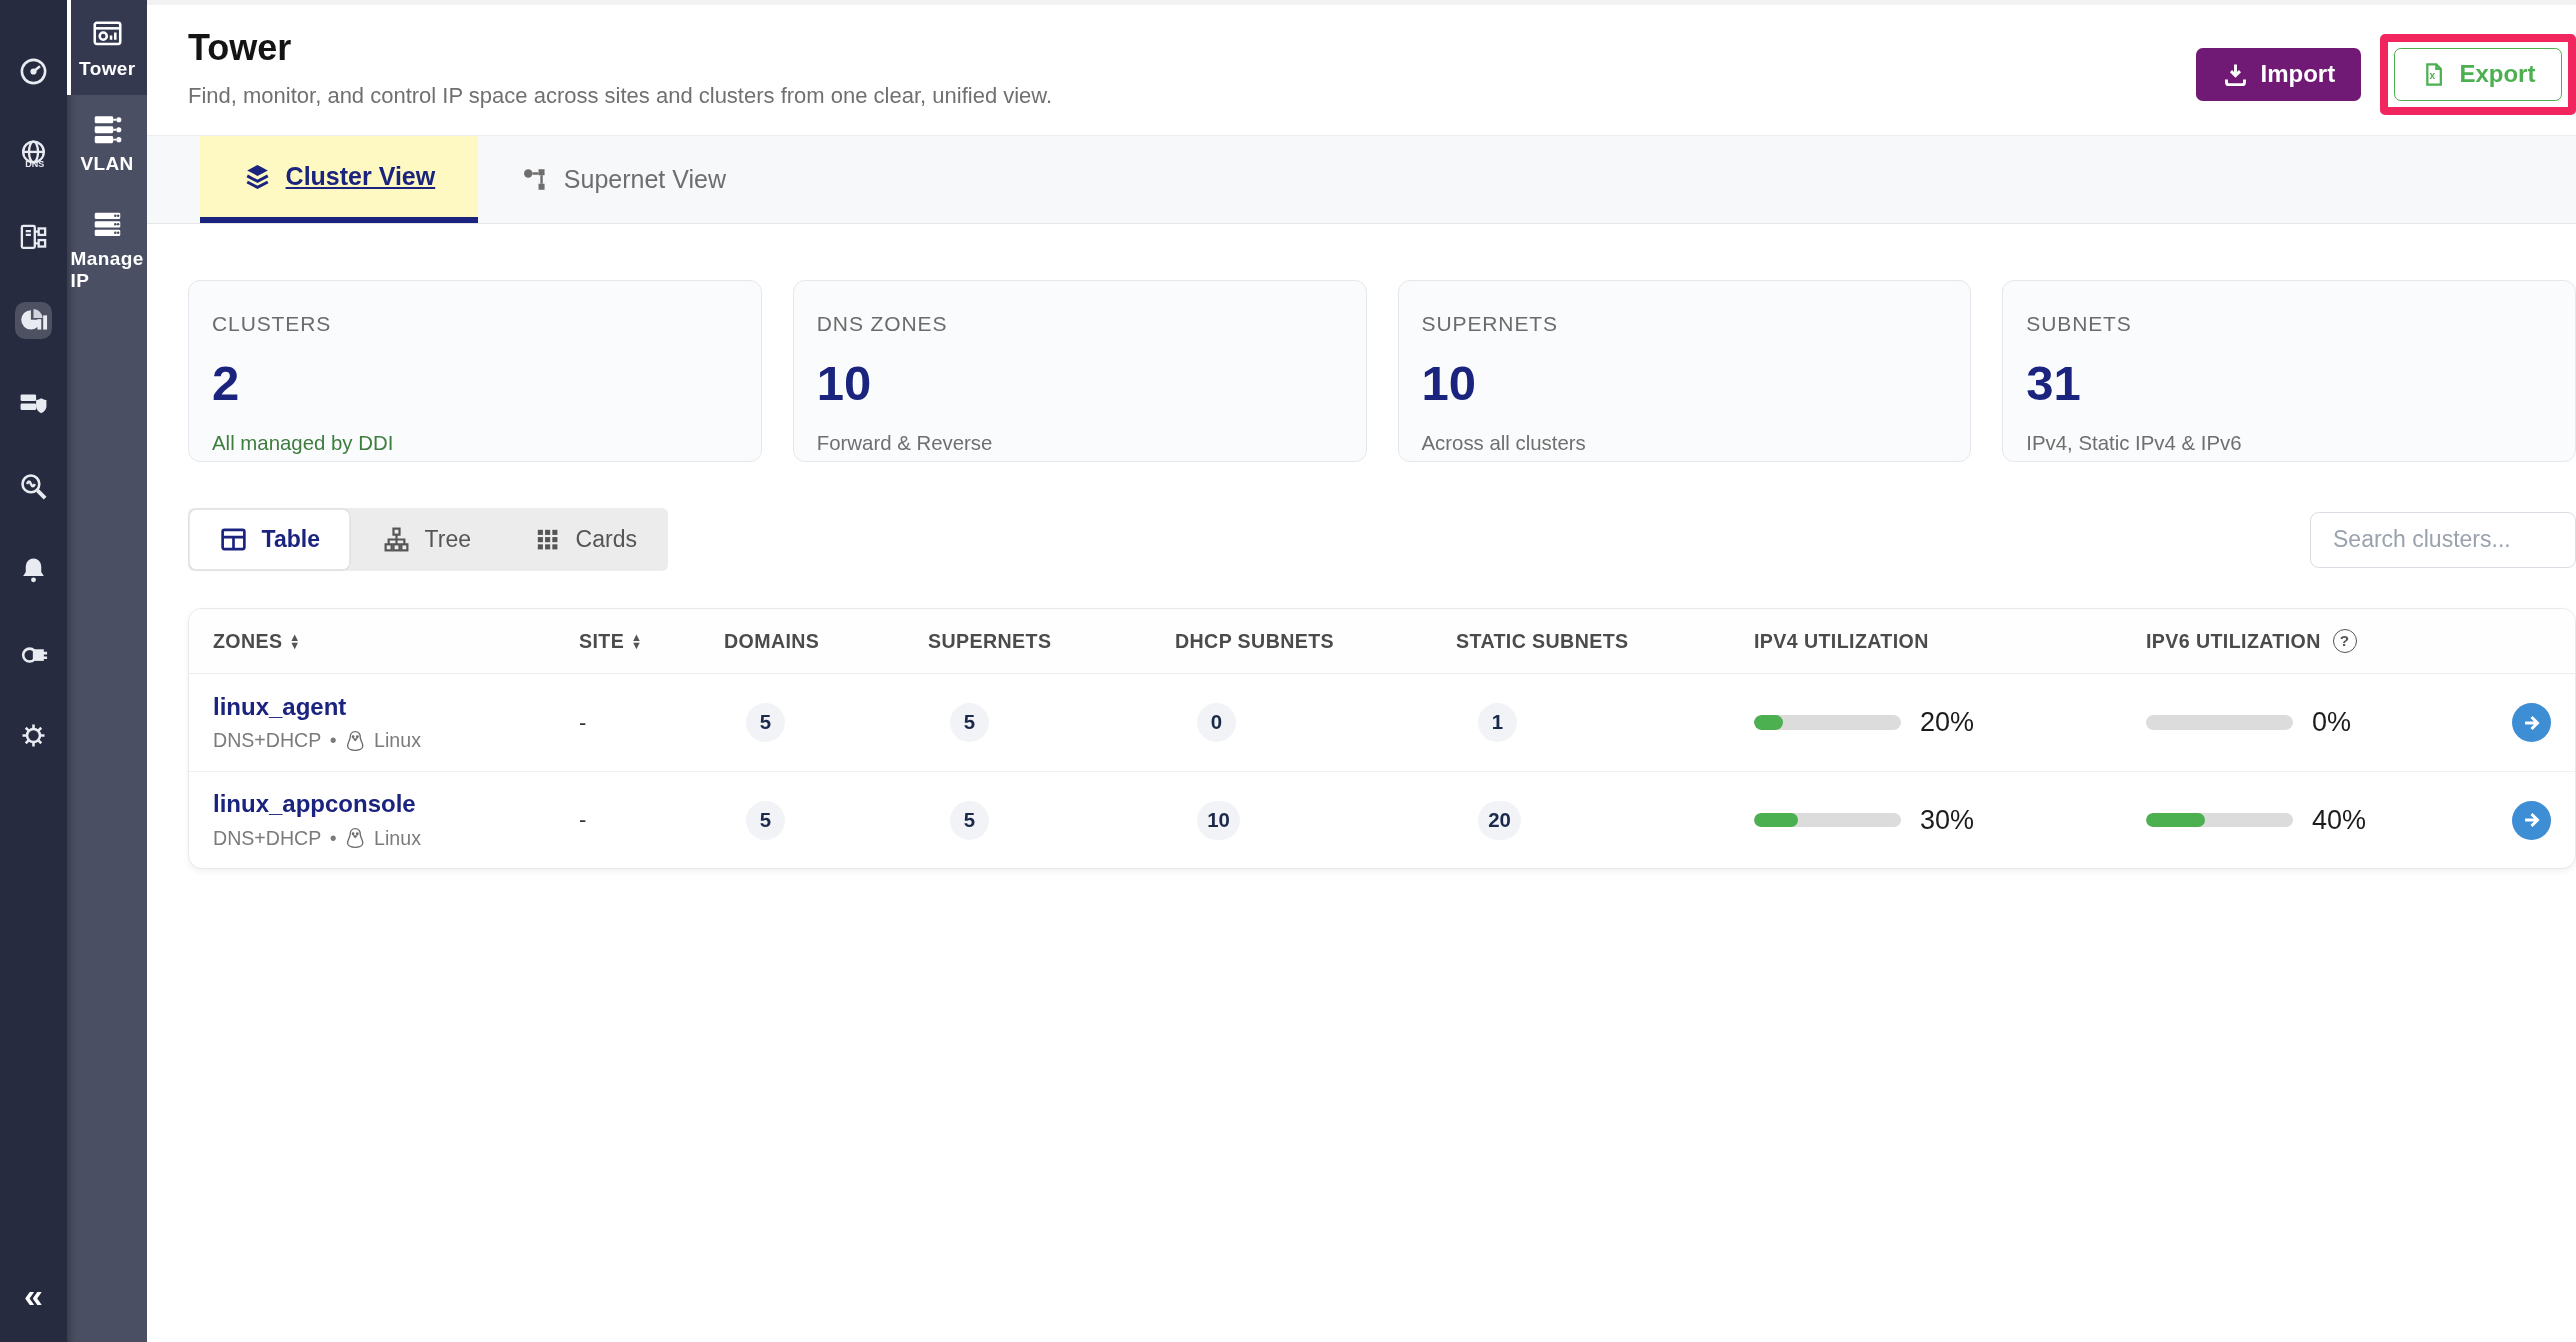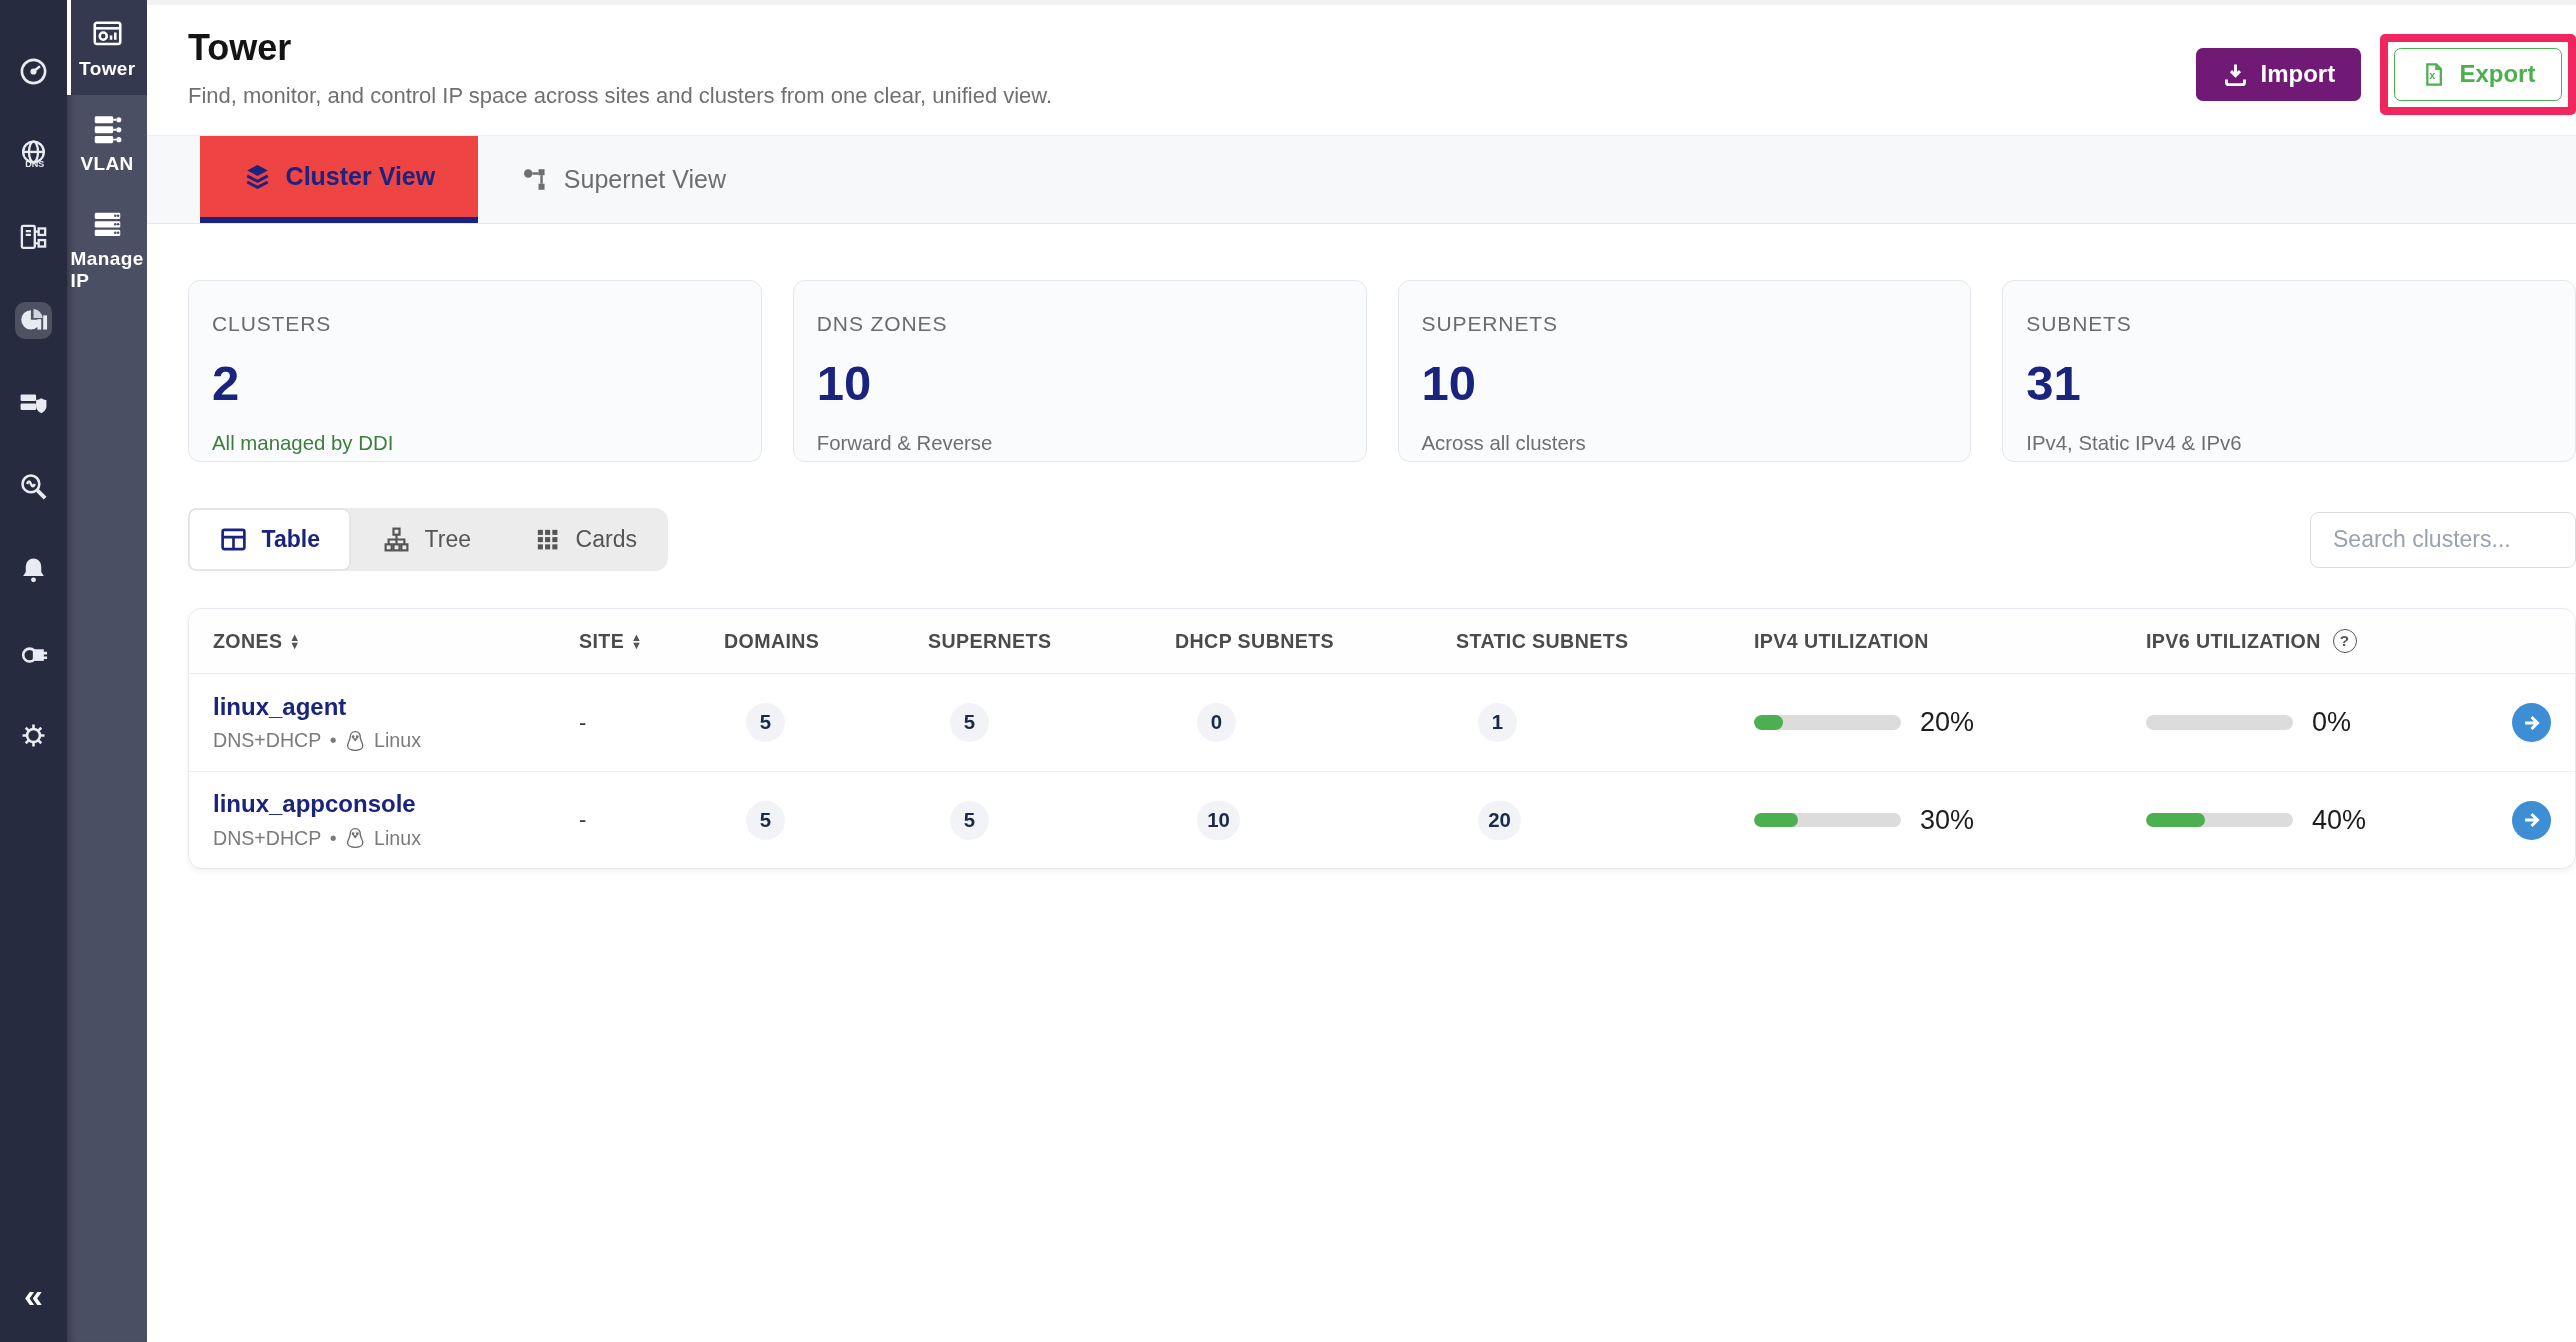--- a/index.html
+++ b/index.html
@@ -39,38 +39,38 @@
   .btn-outline { background:#fff; color:#4caf50; border:1.7px solid #4caf50; }
   .highlight-box { border:8.5px solid #f1265f; border-radius:5.1px; padding:6px;
     display:inline-flex; }
 
   
   .tab-strip { display:flex; background:#f7f8fa; border-top:1.7px solid #ededed;
     border-bottom:1.7px solid #e6e6e6; padding-left:53px; height:89px; }
   .tab { display:flex; align-items:center; gap:13.6px; padding:0 43px; font-size:25px;
     color:#6e6e6e; cursor:pointer; }
   .tab svg { width:29px; height:29px; }
-  .tab.active { background:#ef4444; color:#1a237e; font-weight:700;
-    border-bottom:6px solid #1a237e; }
+  .tab.active { background:#fef9c3; color:#1a237e; font-weight:700;
+    border-bottom:6px solid #1a237e;text-decoration:underline; }
 
   .content { padding:0 41px; }
 
   
   .stats-row { display:flex; gap:31px; margin-top:56px; }
   .stat-card { flex:1; background:#fafbfc; border:1.7px solid #e4e7eb; border-radius:12px;
     padding:31px 23px; height:182px; }
   .stat-label { font-size:21px; color:#6b6b6b; letter-spacing:0.9px; }
   .stat-value { font-size:49px; font-weight:800; color:#1a237e; margin-top:19px; }
   .stat-sub { font-size:20.4px; color:#6f6f6f; margin-top:20.4px; }
   .stat-sub.green { color:#3e7d3e; }
 
   
   .controls-row { display:flex; justify-content:space-between; align-items:center;
     margin-top:46px; }
-  .segmented { display:flex; background:#ececec; border-radius:13px; }
+  .segmented { display:flex; background:#ececec; border-radius:6px; }
   .seg-btn { height:63px; padding:0 31px; display:flex; align-items:center; gap:13.6px;
     font-size:23px; color:#555; cursor:pointer; border-radius:8.5px; }
   .seg-btn svg { width:29px; height:29px; }
   .seg-btn.active { background:#fff; color:#1a237e; font-weight:700;
     box-shadow:inset 0 0 0 1.7px #e1e1e1; }
   .search-input { width:266px; height:56px; border:1.7px solid #d8dce2; border-radius:8.5px;
     padding:0 22px; font-size:23px; color:#333; background:#fff; outline:none;
     font-family:inherit; }
   .search-input::placeholder { color:#9aa2ad; }
 

